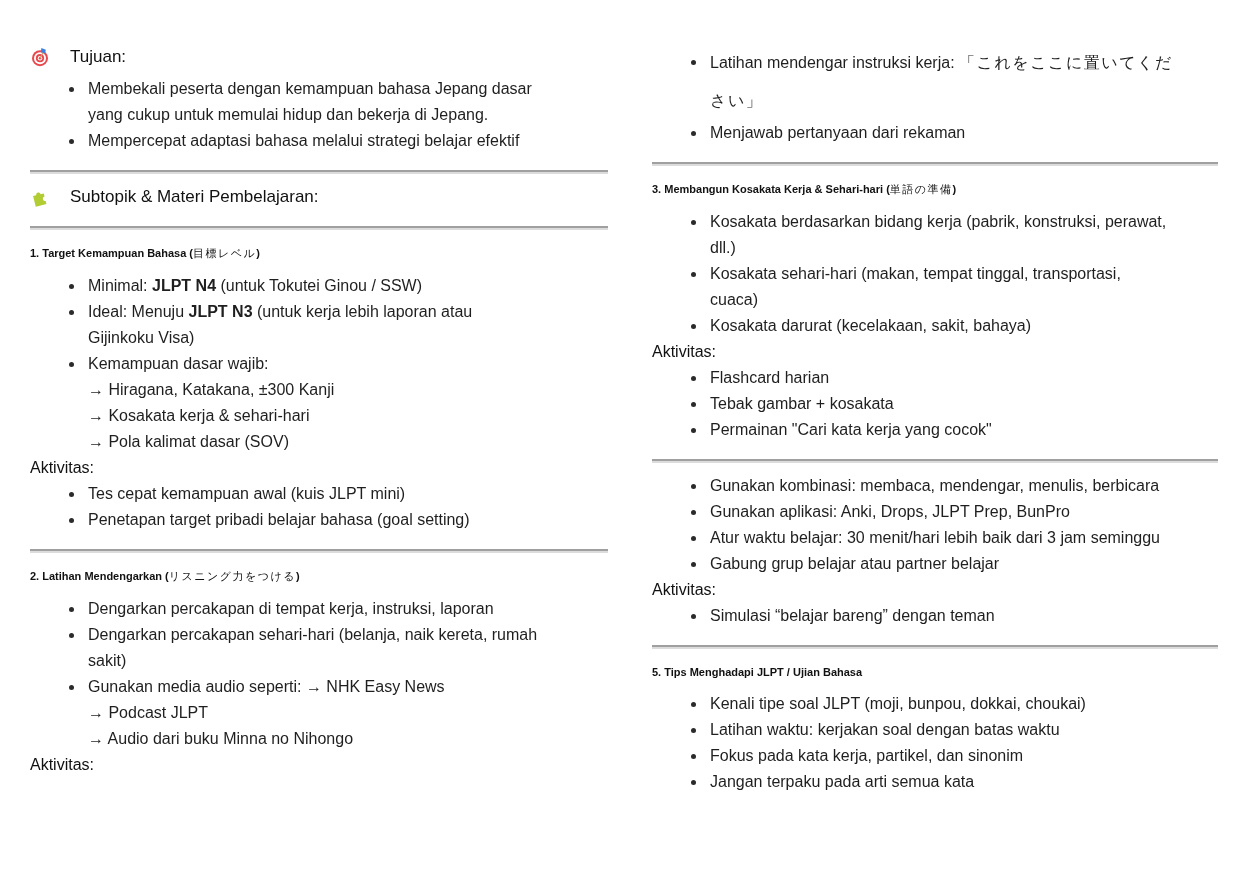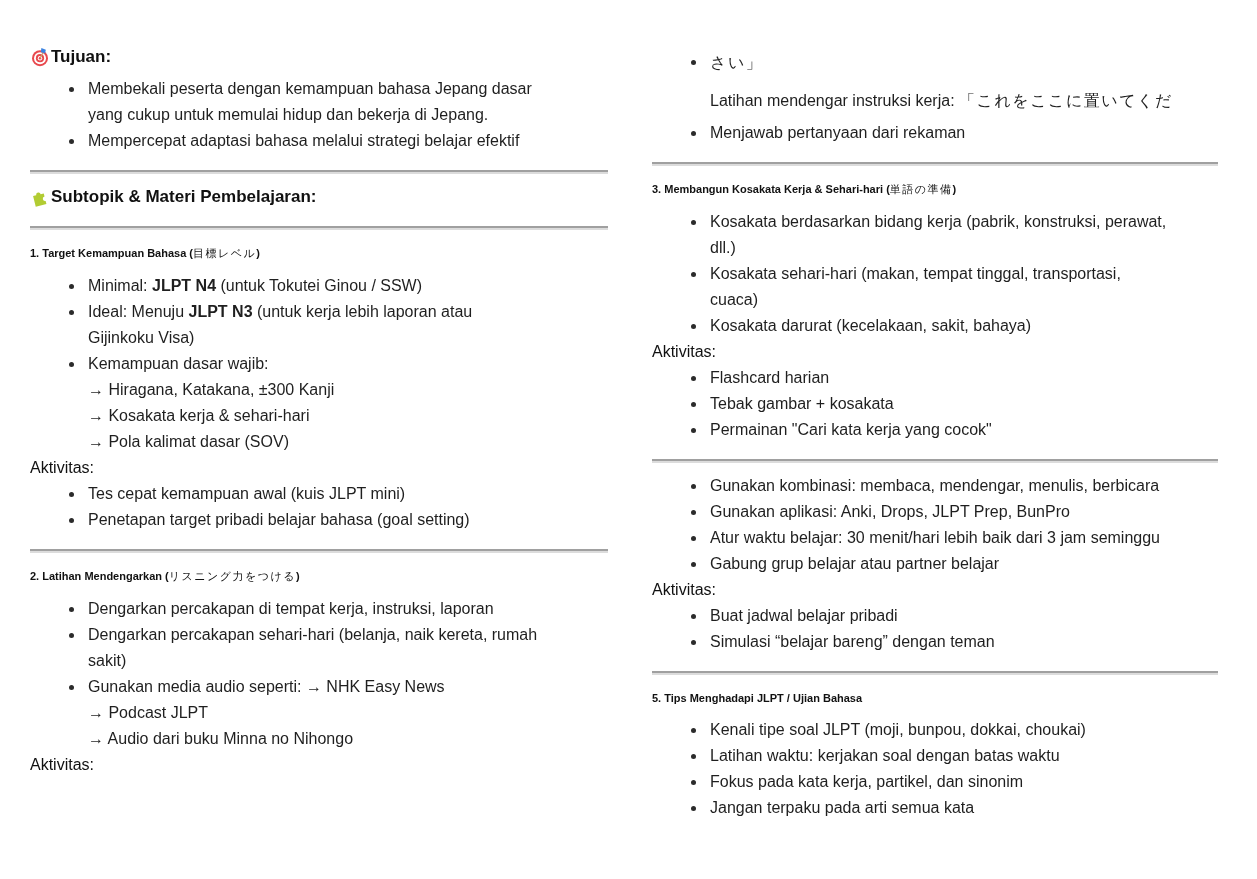--- a/index.html
+++ b/index.html
@@ -5,21 +5,21 @@
   html,body{margin:0;padding:0;}
   body{
     width:1257px;height:879px;position:relative;overflow:hidden;
     background:#ffffff;color:#1f1f1f;
     font-family:"Liberation Sans","DejaVu Sans",sans-serif;
   }
   .col{position:absolute;top:44px;}
   #col-left{left:30px;width:578px;}
   #col-right{left:652px;width:566px;}
 
-  .icon-heading{display:flex;align-items:center;gap:1px;font-weight:700;font-size:17px;color:#111;line-height:26px;margin:0 0 6px;}
+  .icon-heading{display:flex;align-items:center;gap:20px;font-weight:400;font-size:17px;color:#111;line-height:26px;margin:0 0 6px;}
   .icon{width:20px;height:20px;display:inline-block;flex:0 0 20px;}
   .icon svg{display:block;}
 
   .sec-heading{font-weight:700;font-size:11px;color:#111;line-height:26px;margin:6px 0;}
   .sec-heading .jp{font-weight:400;}
 
   .label{font-weight:400;font-size:16px;color:#111;line-height:26px;}
 
   .bullets{list-style:none;margin:0;padding:0;font-size:16px;}
   .bullets li{position:relative;padding-left:58px;line-height:26px;}
@@ -121,22 +121,22 @@
         <div><span>→ Podcast JLPT</span></div>
         <div><span>→ Audio dari buku Minna no Nihongo</span></div>
       </li>
     </ul>
     <div class="label">Aktivitas:</div>
   </div>
 <div id="col-right" class="col">
     <ul class="bullets">
       <li class="tall">
         <span class="dot"></span>
+        <div><span>Latihan mendengar instruksi kerja: </span><span class="jp">「これをここに置いてくだ</span></div>
         <div><span class="jp">さい」</span></div>
-        <div><span>Latihan mendengar instruksi kerja: </span><span class="jp">「これをここに置いてくだ</span></div>
       </li>
       <li>
         <span class="dot"></span>
         <div><span>Menjawab pertanyaan dari rekaman</span></div>
       </li>
     </ul>
     <div class="divider"></div>
     <div class="sec-heading"><span class="b">3. Membangun Kosakata Kerja &amp; Sehari-hari (</span><span class="jp">単語の準備</span><span class="b">)</span></div>
     <ul class="bullets">
       <li>
@@ -185,24 +185,20 @@
       </li>
       <li>
         <span class="dot"></span>
         <div><span>Gabung grup belajar atau partner belajar</span></div>
       </li>
     </ul>
     <div class="label">Aktivitas:</div>
     <ul class="bullets">
       <li>
         <span class="dot"></span>
-        <div><span>Buat jadwal belajar pribadi</span></div>
-      </li>
-      <li>
-        <span class="dot"></span>
         <div><span>Simulasi “belajar bareng” dengan teman</span></div>
       </li>
     </ul>
     <div class="divider"></div>
     <div class="sec-heading"><span class="b">5. Tips Menghadapi JLPT / Ujian Bahasa</span></div>
     <ul class="bullets">
       <li>
         <span class="dot"></span>
         <div><span>Kenali tipe soal JLPT (moji, bunpou, dokkai, choukai)</span></div>
       </li>

